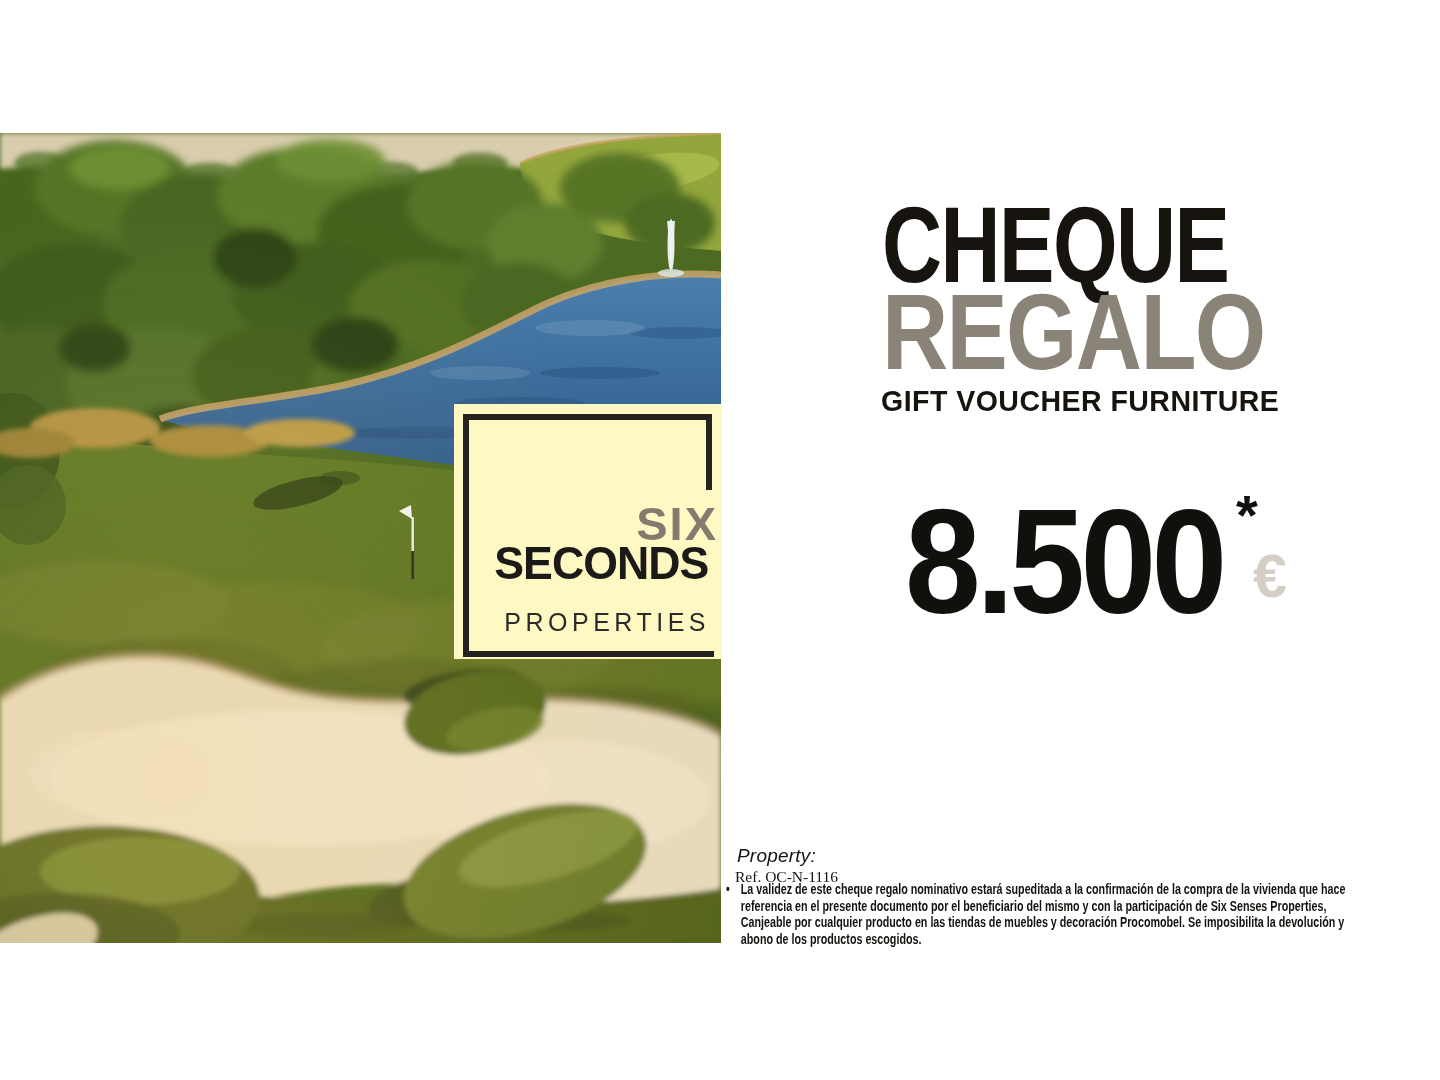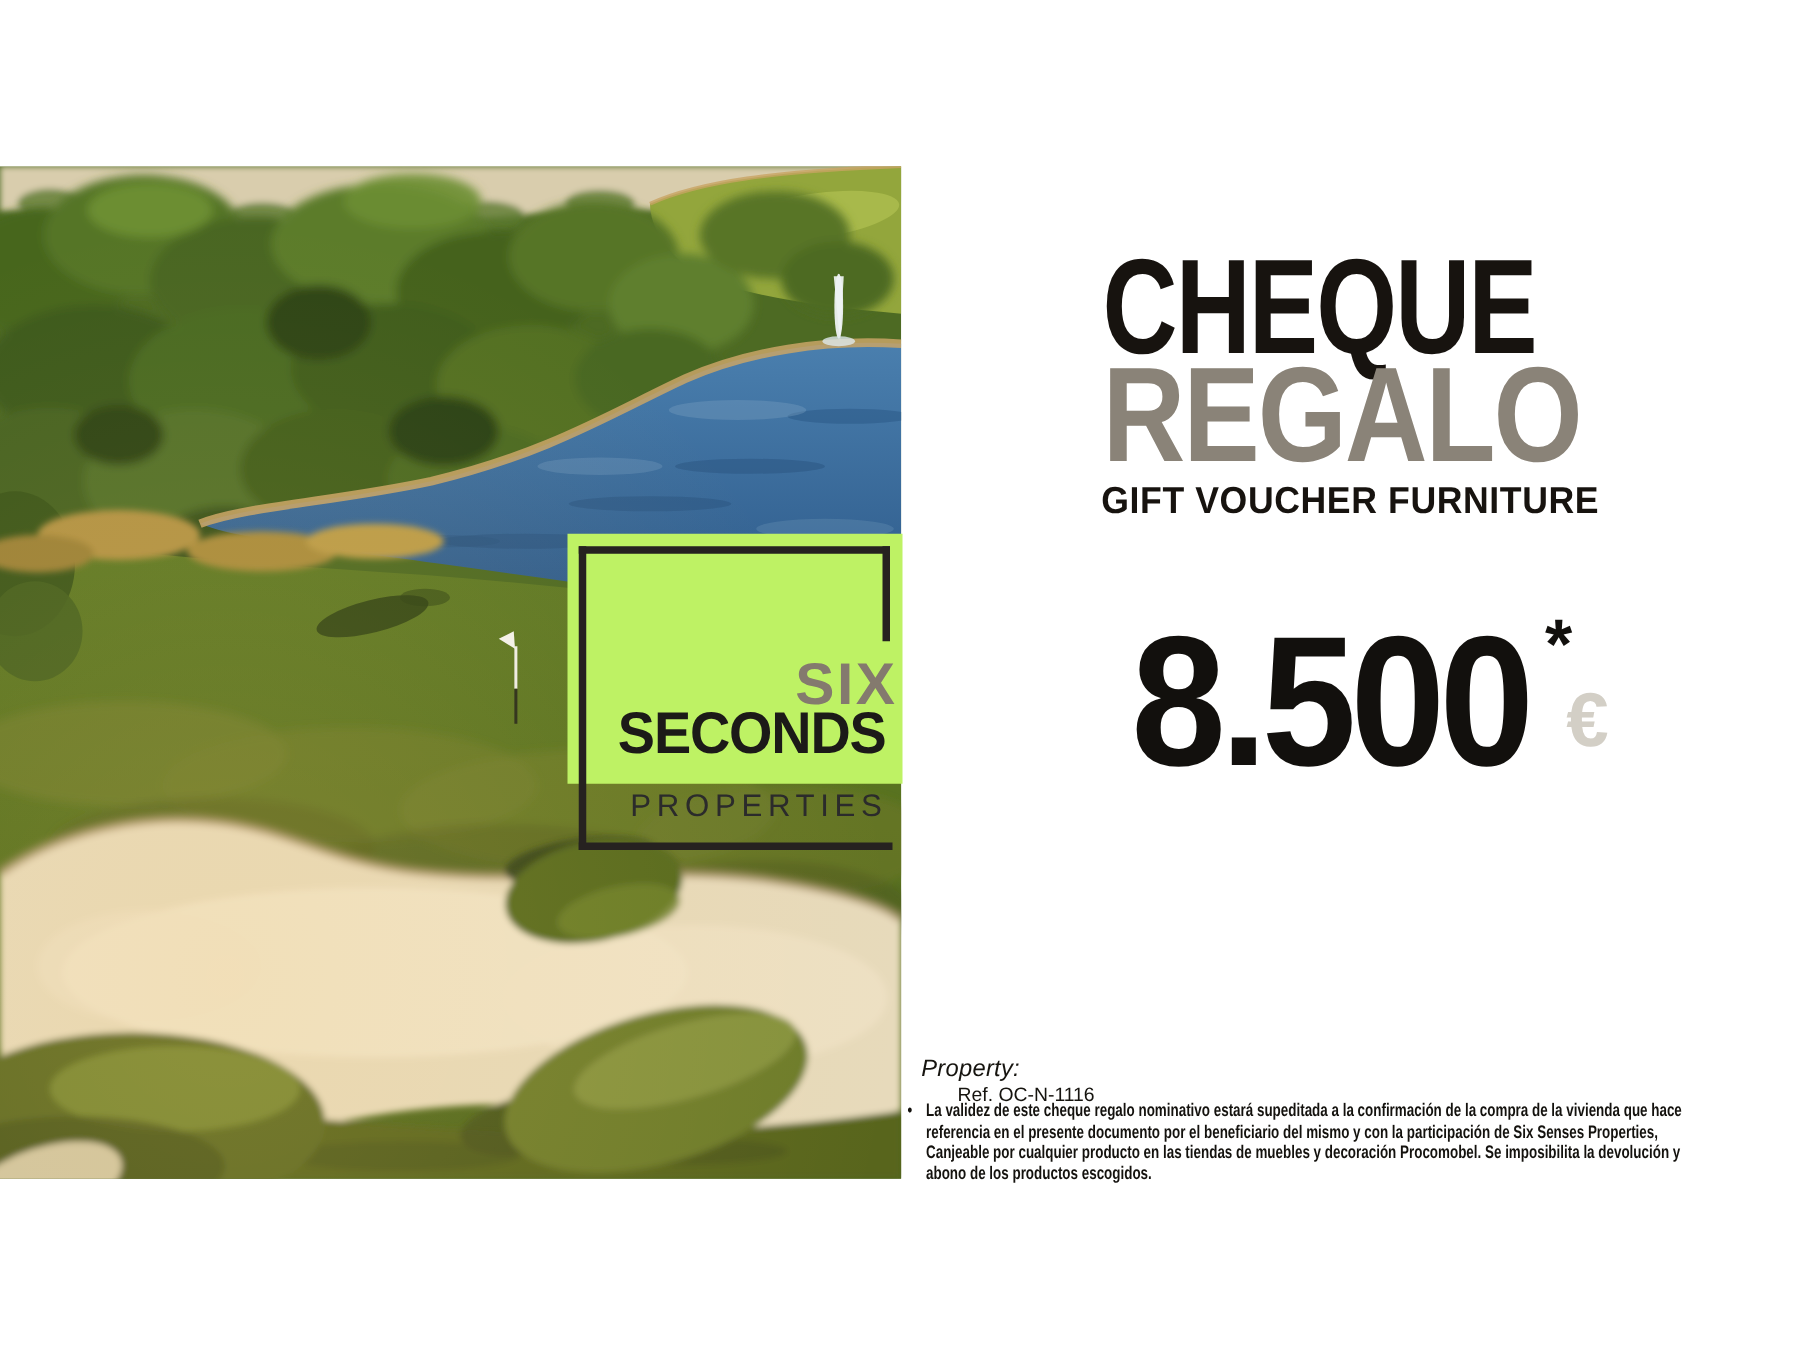--- a/index.html
+++ b/index.html
@@ -6,21 +6,21 @@
   .canvas{position:relative;width:1440px;height:1080px;background:#ffffff;overflow:hidden;
           font-family:"Liberation Sans",sans-serif;}
   .abs{position:absolute;}
   .nowrap{white-space:nowrap;}
 
   
   .photo{left:0;top:133px;width:721px;height:810px;}
   .photo svg{display:block;}
 
   
-  .logo-box{left:454px;top:427px;width:268px;height:200px;background:#bef264;}
+  .logo-box{left:454px;top:404px;width:268px;height:255px;background:#fef9c3;}
   .logo-box .b{position:absolute;background:#262220;}
   .b-top{left:9px;top:10px;width:249px;height:6px;}
   .b-left{left:9px;top:10px;width:6px;height:243px;}
   .b-bottom{left:9px;top:247px;width:251px;height:6px;}
   .b-right{left:252px;top:10px;width:6px;height:76px;}
   .lg-six{position:absolute;right:4px;top:96px;font-size:47px;font-weight:700;
           color:#847a6e;letter-spacing:2px;line-height:1;}
   .lg-seconds{position:absolute;right:14px;top:135px;font-size:47px;font-weight:700;
           color:#1c1a18;letter-spacing:-1px;line-height:1;transform:scaleX(.95);
           transform-origin:right top;white-space:nowrap;}
@@ -34,21 +34,21 @@
           line-height:1;letter-spacing:-2px;transform:scaleX(.85);transform-origin:left top;}
   .subtitle{left:881px;top:386px;font-size:30px;font-weight:700;color:#17130f;
           line-height:1;letter-spacing:.5px;transform:scaleX(.95);transform-origin:left top;}
   .amount{left:905px;top:488px;font-size:148px;font-weight:700;color:#12100d;
           line-height:1;letter-spacing:-5px;transform:scaleX(.92);transform-origin:left top;}
   .asterisk{left:1236px;top:487px;font-size:56px;font-weight:700;color:#12100d;line-height:1;}
   .euro{left:1253px;top:546px;font-size:61px;font-weight:700;color:#d3cfc6;line-height:1;}
 
   .property{left:737px;top:846px;font-size:19px;font-weight:500;color:#16140f;
           line-height:1.1;letter-spacing:.2px;font-style:italic;}
-  .ref{left:766px;top:868px;font-size:15.5px;font-weight:500;color:#16140f;line-height:1.1;}
+  .ref{left:735px;top:868px;font-size:15.5px;font-weight:500;color:#16140f;line-height:1.1;font-family:Liberation Serif, serif;}
 
   .terms{left:726px;top:881px;transform:scaleX(.74);transform-origin:left top;}
   .tline{font-size:14.5px;font-weight:700;color:#14120e;line-height:16.6px;white-space:nowrap;}
   .tline .bullet{display:inline-block;width:20px;}
   .tline.indent{margin-left:20px;}
 </style>
 </head>
 <body>
 
 <div class="canvas">

